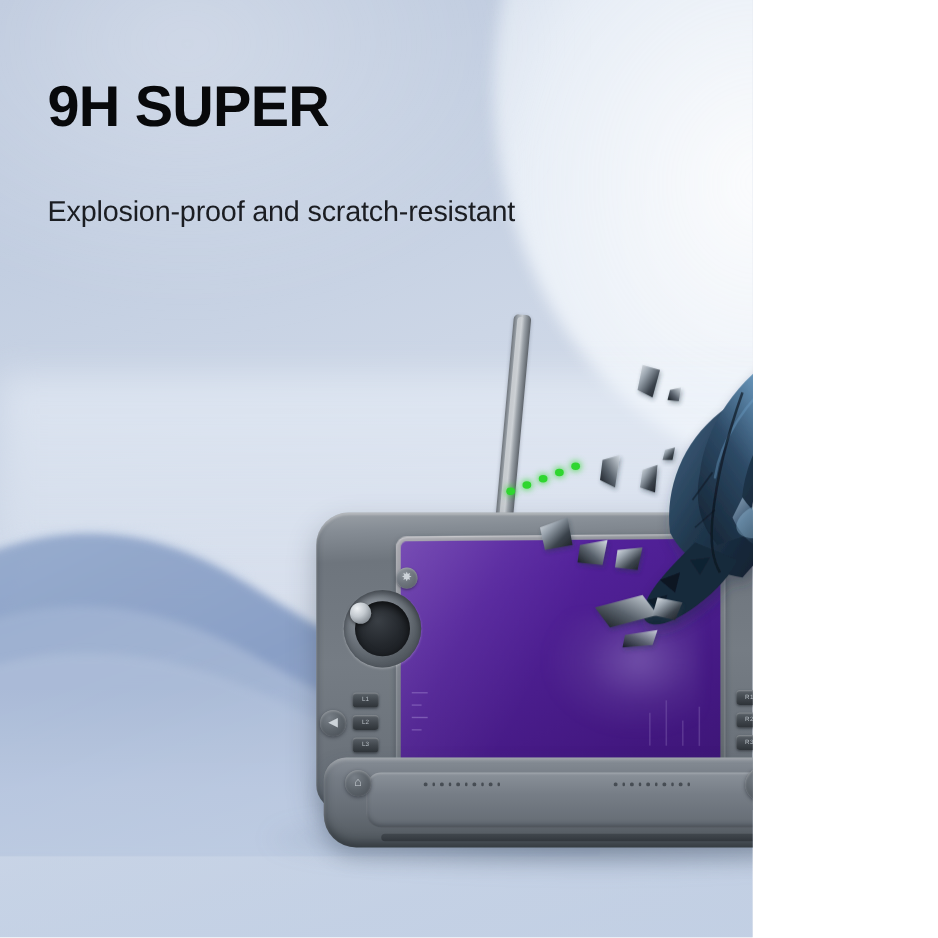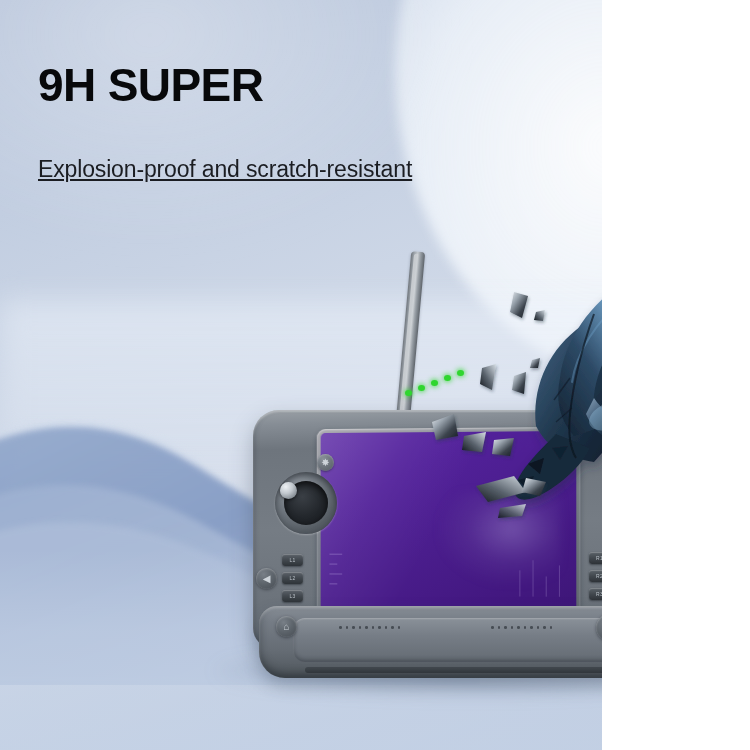--- a/index.html
+++ b/index.html
@@ -80,21 +80,20 @@
   
   .copy { position:absolute; left:38px; top:56px; width:520px; }
   .headline {
     font-size:46px; font-weight:700; line-height:1.27;
     letter-spacing:-.6px; color:#08090b;
   }
   .subhead {
     margin-top:42px;
     font-size:23px; font-weight:400; letter-spacing:-.15px;
     color:#1b1d22;
-    text-decoration:underline;
   }
 
   
   .ant {
     position:absolute;
     background:linear-gradient(90deg,#6f757c 0%,#9ba2a9 22%,#c3c8cd 48%,#8d949b 74%,#5e646b 100%);
     border-radius:4px;
     box-shadow:0 1px 3px rgba(40,50,65,.30);
   }
   #ant-left  { left:394px; top:251px; width:14px; height:190px; transform:rotate(5.2deg); transform-origin:50% 100%; }

